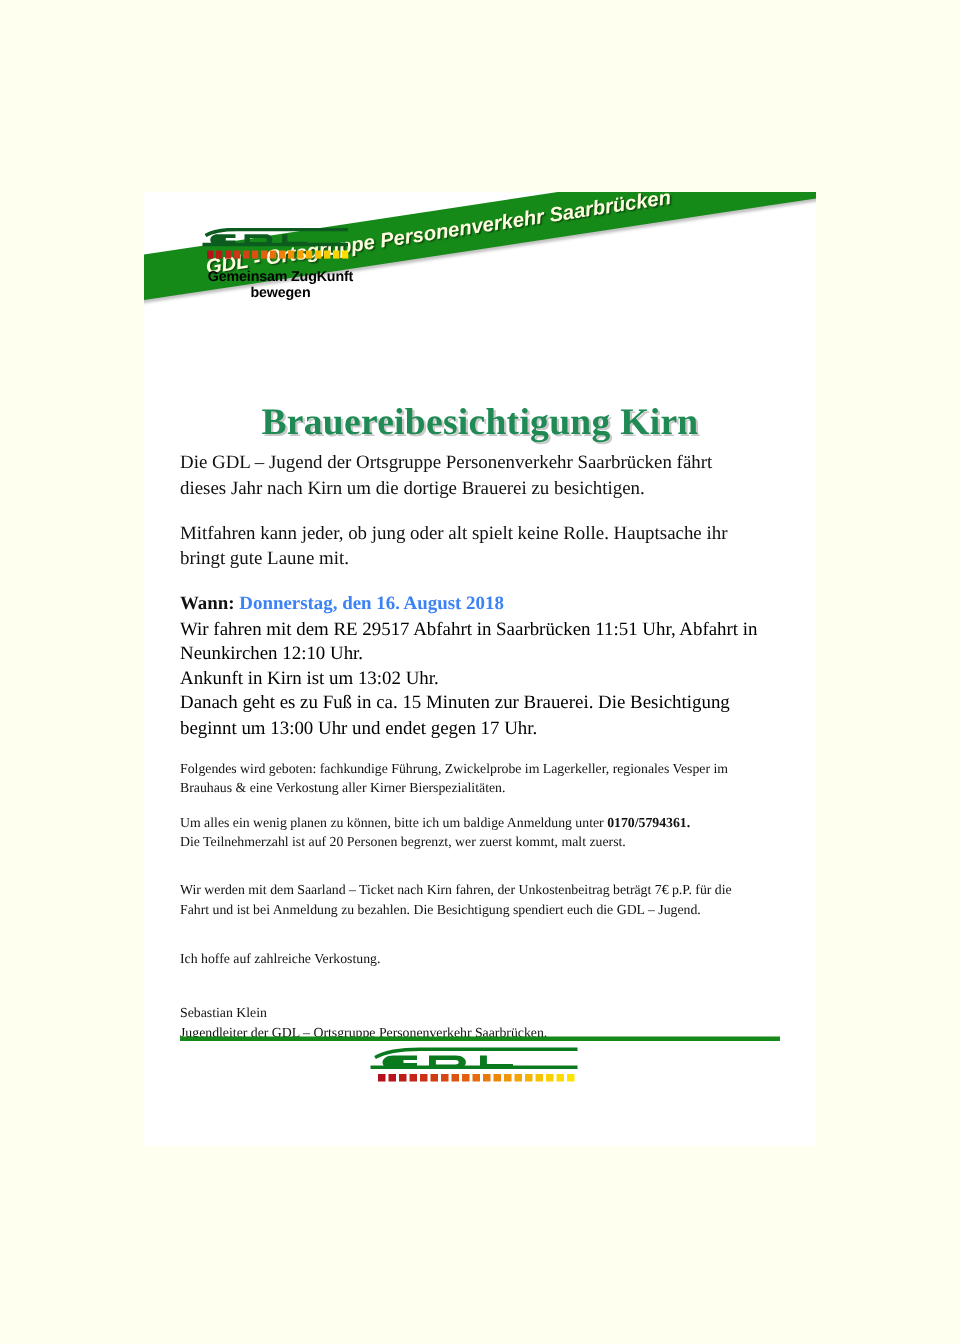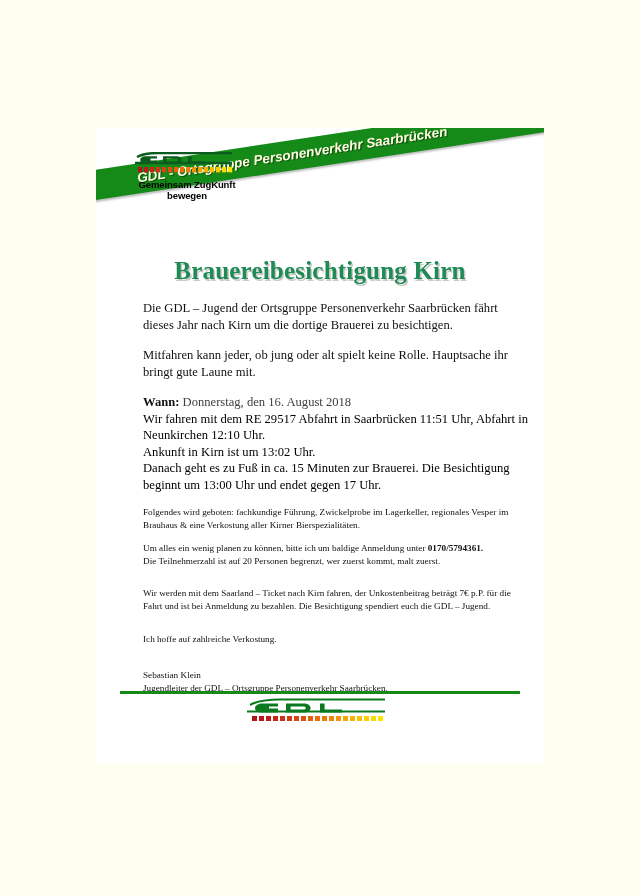--- a/index.html
+++ b/index.html
@@ -86,35 +86,35 @@
     font-size: 13.5px;
     color: #fffde0;
     white-space: nowrap;
     text-shadow: 1px 1px 1px rgba(0,0,0,0.45);
   }
 
   
   .title {
     position: absolute;
     left: 0;
-    top: 129px;
+    top: 140px;
     width: 448px;
     text-align: center;
     font-family: "Liberation Serif", serif;
     font-weight: bold;
     font-size: 25px;
     color: #1f8a54;
     text-shadow: 1.5px 1.5px 0 #c9c9c9;
     letter-spacing: 0.2px;
   }
 
   
   .body {
     position: absolute;
-    left: 47px;
+    left: 24px;
     top: 172px;
     width: 388px;
   }
   .p-lg {
     font-size: 12.6px;
     line-height: 16.5px;
     color: #111111;
     margin: 0 0 14px 0;
     text-align: left;
   }
@@ -122,21 +122,22 @@
   .wann-line {
     font-size: 12.6px;
     line-height: 16.5px;
     margin: 0;
   }
   .wann-label {
     font-weight: bold;
     color: #111111;
   }
   .wann-date {
-    color: #404040;
+    color: #3b82f6;
+    font-weight: bold;
   }
 
   .p-sm {
     font-size: 9.2px;
     line-height: 12.6px;
     color: #111111;
     margin: 0 0 11px 0;
   }
   .p-sm b { font-weight: bold; }
 

